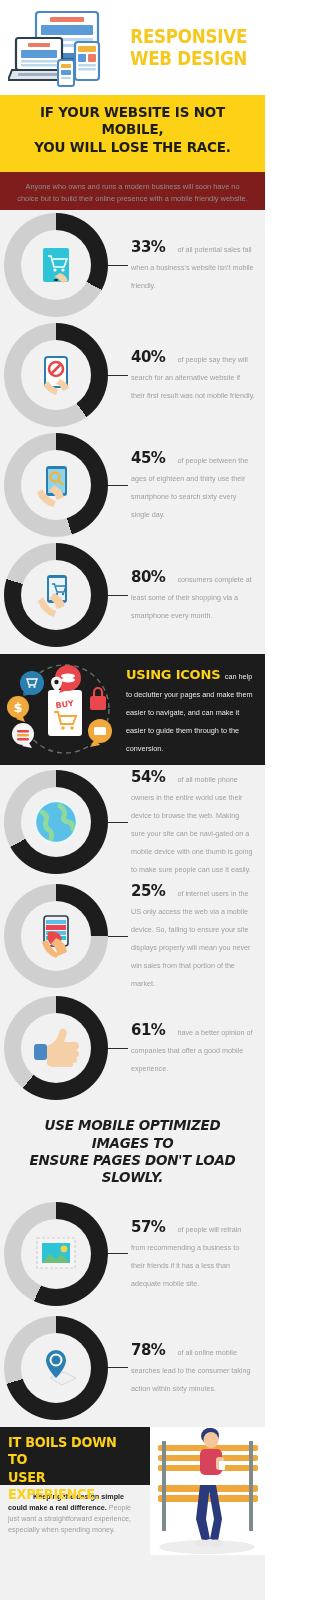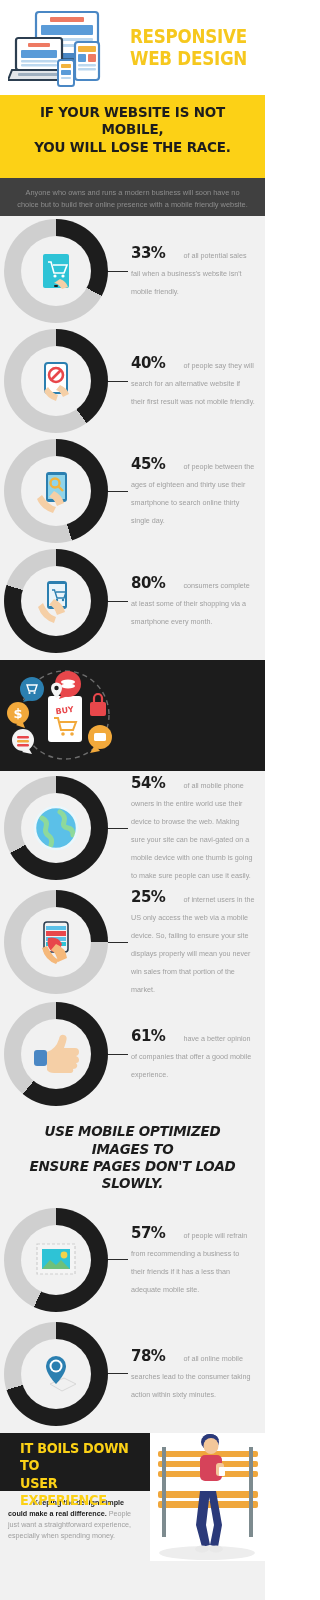--- a/index.html
+++ b/index.html
@@ -21,53 +21,53 @@
     background: #ffffff;
     height: 95px;
     display: flex;
     align-items: center;
     padding: 0 8px;
   }
   .devices { width: 118px; height: 80px; position: relative; flex: 0 0 118px; }
   .title-block {
     flex: 1;
     padding-left: 4px;
-    text-align: left;
+    text-align: right;
   }
   .title-line {
     color: #f6c81e;
     font-family: "DejaVu Sans", sans-serif;
     font-weight: bold;
     font-size: 19px;
     letter-spacing: -0.3px;
     line-height: 1.15;
     transform: scaleX(0.88);
     transform-origin: left center;
     white-space: nowrap;
   }
 
   
   .yellow-banner {
     background: #fcd116;
-    padding: 9px 6px 22px;
+    padding: 9px 6px 16px;
     text-align: center;
   }
   .yellow-banner .line {
     color: #1d1d1d;
     font-family: "DejaVu Sans", sans-serif;
     font-weight: bold;
     font-size: 14.5px;
     line-height: 1.2;
     letter-spacing: -0.2px;
     transform: scaleX(0.93);
   }
 
   
   .intro {
-    background: #404040;
+    background: #7f1d1d;
     padding: 9px 14px 6px;
     text-align: center;
     color: #8d8d8d;
     font-size: 7.4px;
     line-height: 1.55;
   }
 
   
   .stats-wrap { background: #f1f1f1; padding-bottom: 4px; }
   .stat-row {
@@ -112,21 +112,21 @@
     margin-left: -6px;
     margin-right: 3px;
   }
   .stat-text { flex: 1; padding-right: 4px; }
   .stat-pct {
     font-family: "DejaVu Sans", sans-serif;
     font-weight: bold;
     font-size: 15px;
     color: #1d1d1d;
     letter-spacing: -0.5px;
-    margin-right: 18px;
+    margin-right: 12px;
   }
   .stat-desc {
     color: #a0a0a0;
     font-size: 7.2px;
     line-height: 1.5;
   }
   .stat-inline { display: inline; }
 
   
   .dark-section {
@@ -173,21 +173,21 @@
   
   .conclusion { background: #f1f1f1; }
   .conclusion-top {
     background: #1c1c1c;
     display: flex;
     align-items: stretch;
     height: 58px;
   }
   .conclusion-head {
     flex: 0 0 150px;
-    padding: 7px 6px 0 20px;
+    padding: 7px 6px 0 8px;
   }
   .conclusion-head .cline {
     color: #fcd116;
     font-family: "DejaVu Sans", sans-serif;
     font-weight: bold;
     font-size: 14px;
     line-height: 1.25;
     letter-spacing: -0.3px;
     transform: scaleX(0.92);
     transform-origin: left center;
@@ -304,21 +304,21 @@
               <rect x="12" y="3" width="21" height="30" rx="3" fill="#2b7fb0"></rect>
               <rect x="14" y="6" width="17" height="24" fill="#8fd4ea"></rect>
               <circle cx="21" cy="14" r="4.5" fill="none" stroke="#f2b33d" stroke-width="2.4"></circle>
               <line x1="24" y1="17" x2="29" y2="22" stroke="#f2b33d" stroke-width="2.4"></line>
               <path d="M8 26 q6 10 14 12 l-3 6 q-12 -4 -16 -14z" fill="#f5cfa6"></path>
               <path d="M20 22 q8 4 10 12 l-7 3 q-3 -8 -8 -9z" fill="#f5cfa6"></path>
             </svg>
           </div>
         </div>
         <div class="connector"></div>
-        <div class="stat-text"><span class="stat-pct">45%</span><span class="stat-desc stat-inline">of people between the ages of eighteen and thirty use their smartphone to search online thirty single day.</span></div>
+        <div class="stat-text"><span class="stat-pct">45%</span><span class="stat-desc stat-inline">of people between the ages of eighteen and thirty use their smartphone to search sixty every single day.</span></div>
       </div>
       <div class="stat-row">
         <div class="donut">
           <div class="ring" style="background:conic-gradient(#1d1d1d 0deg 288deg, #cfcfcf 288deg 360deg)"></div>
           <div class="hole"></div>
           <div class="glyph">
             <svg viewBox="0 0 44 44" width="44" height="44">
               <rect x="13" y="2" width="20" height="28" rx="3" fill="#2b7fb0"></rect>
               <rect x="15" y="5" width="16" height="22" fill="#e9f4fa"></rect>
               <path d="M18 11 h2.5 l2.5 8 h7 l2 -6 h-10" fill="none" stroke="#2b7fb0" stroke-width="1.4"></path>
@@ -377,20 +377,24 @@
         <g>
           <circle cx="94" cy="69" r="12" fill="#f2a93b"></circle>
             <path d="M89 77 l-5 8 l10 -2" fill="#f2a93b"></path>
           <rect x="88" y="65" width="12" height="8" rx="1.6" fill="#fff"></rect>
         </g>
         <g>
           <path d="M45 20 a5.5 5.5 0 1 1 11 0 c0 5 -5.5 10 -5.5 10 s-5.5 -5 -5.5 -10 z" fill="#f4f4f4"></path>
           <circle cx="50.5" cy="20" r="2.2" fill="#1c1c1c"></circle>
         </g>
       </svg>
+    </div>
+    <div class="dark-copy">
+      <span class="dark-head">USING ICONS</span>
+      <span class="dark-body">can help to declutter your pages and make them easier to navigate, and can make it easier to guide them through to the conversion.</span>
     </div>
   </div>
 
   <div class="stats-wrap" id="g2">
       <div class="stat-row">
         <div class="donut">
           <div class="ring" style="background:conic-gradient(#1d1d1d 0deg 241.20000000000002deg, #cfcfcf 241.20000000000002deg 360deg)"></div>
           <div class="hole"></div>
           <div class="glyph">
             <svg viewBox="0 0 48 48" width="48" height="48">

